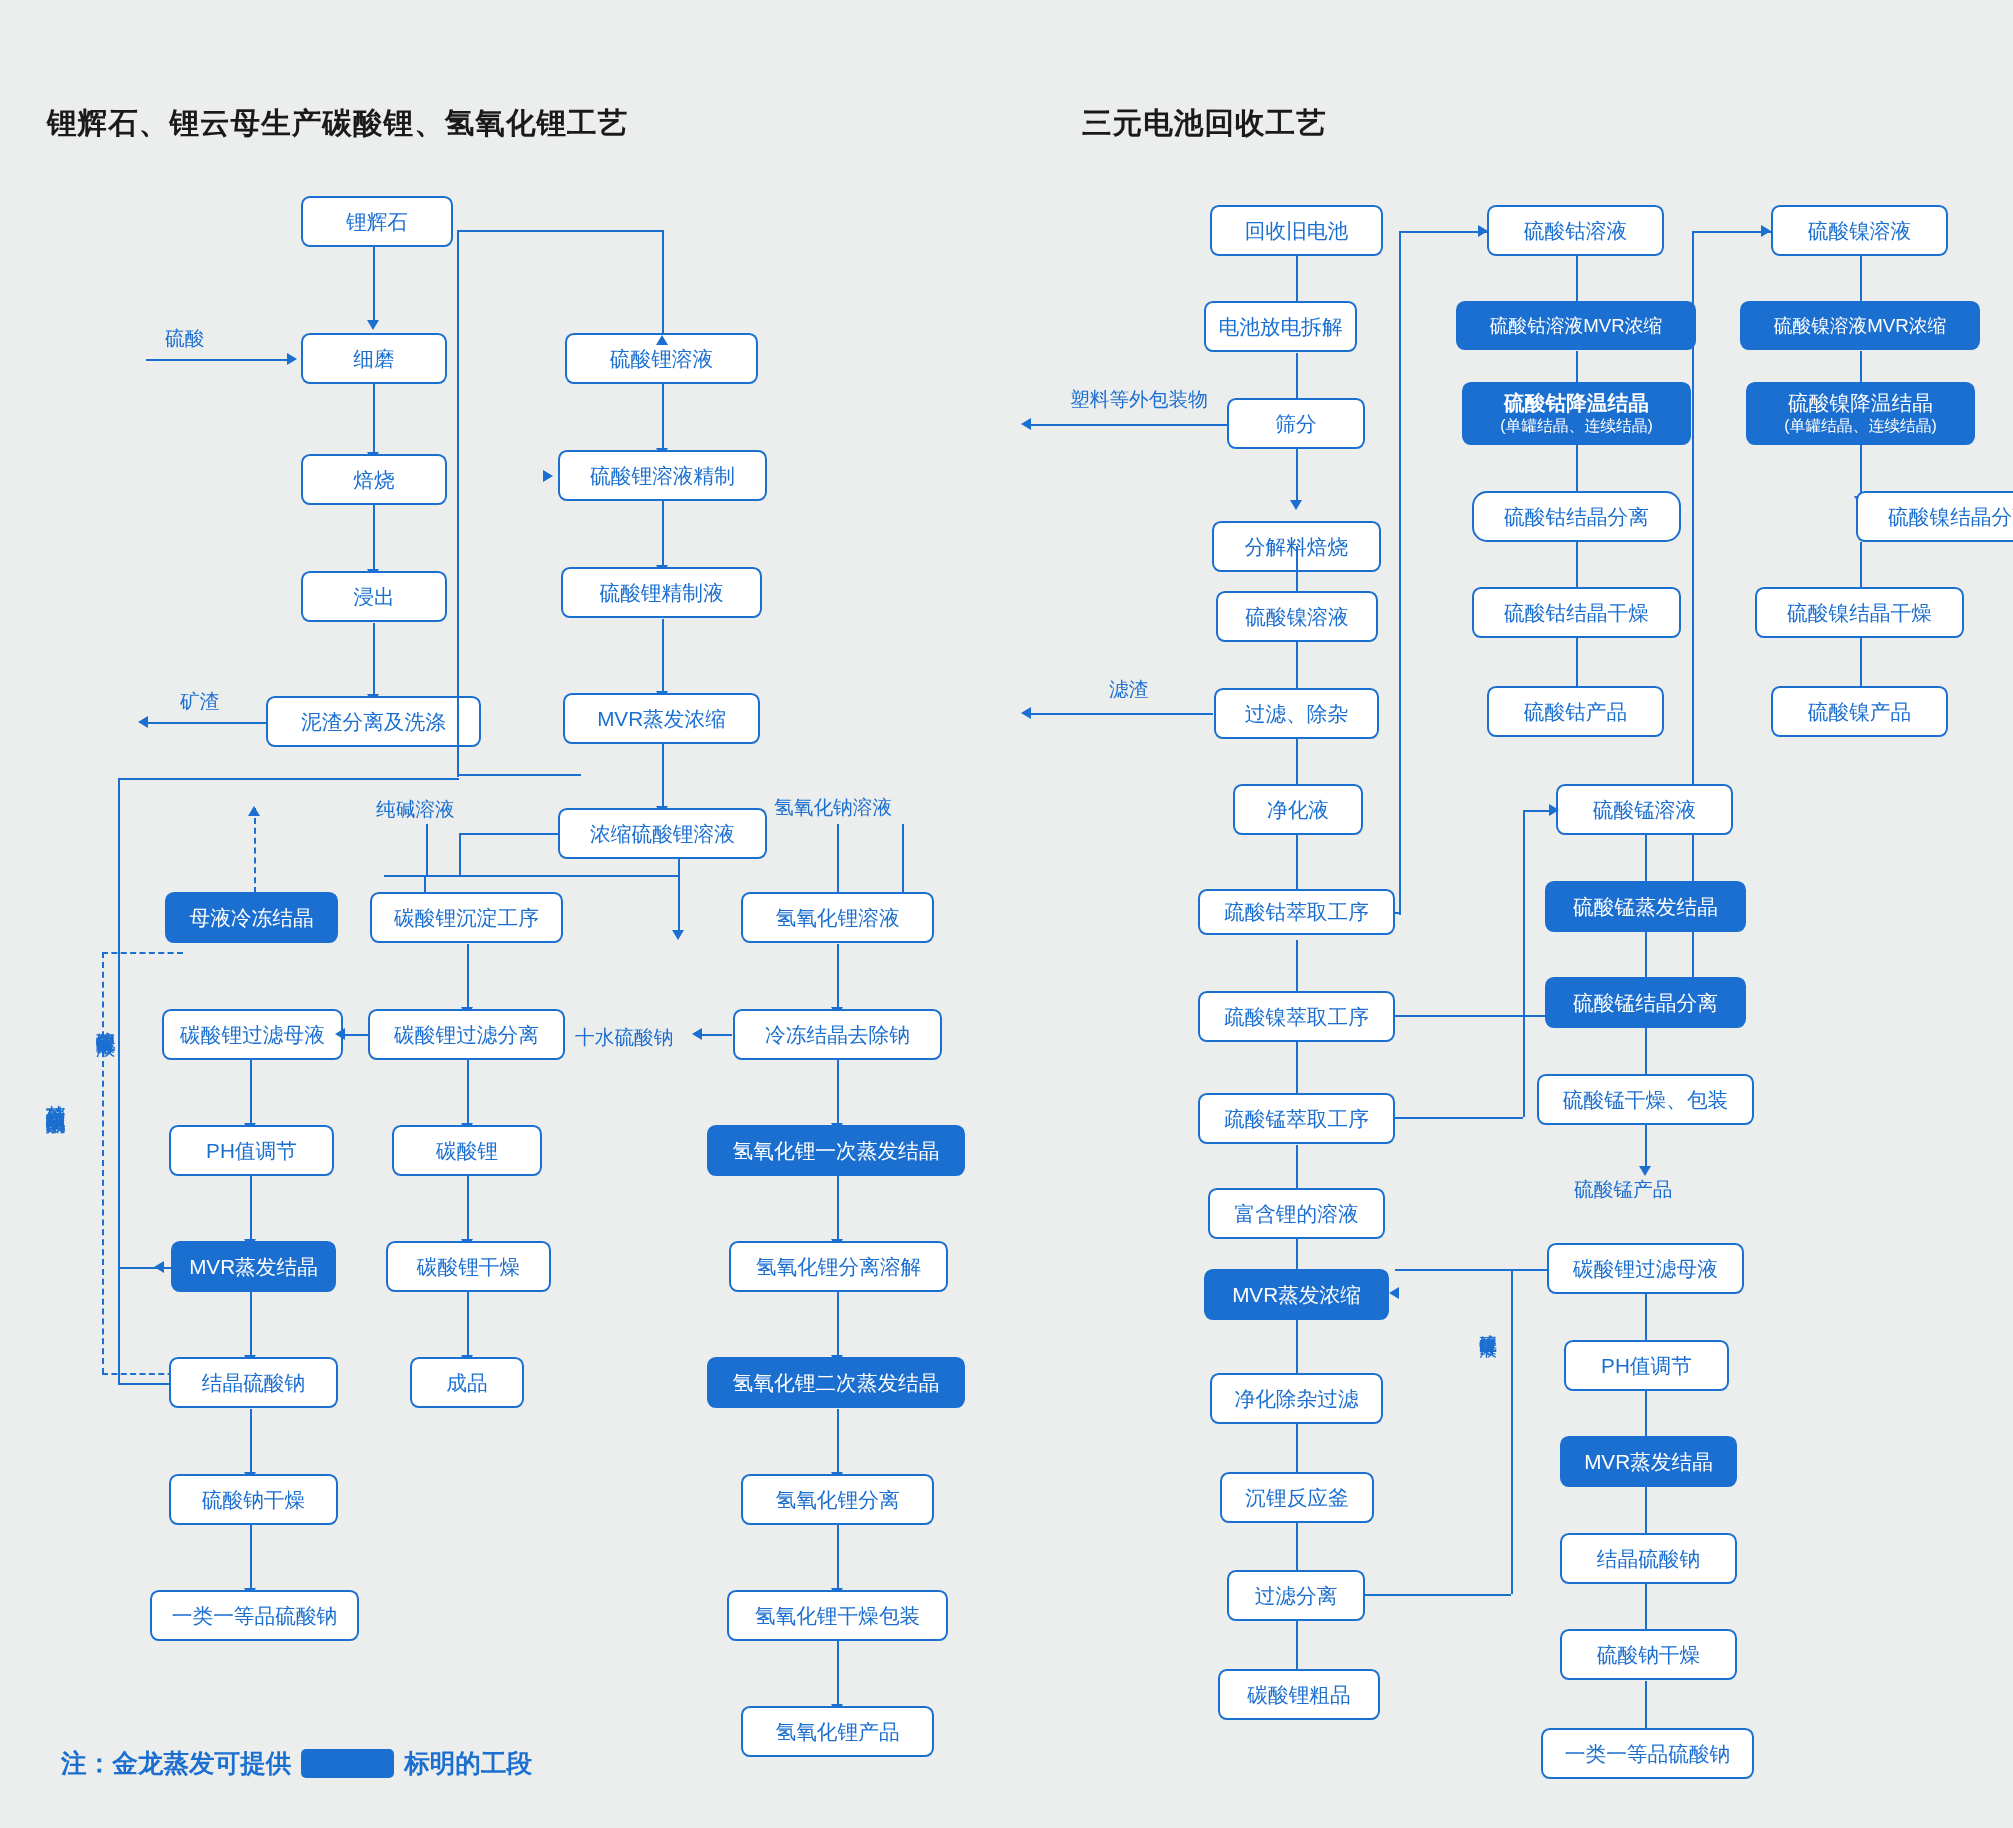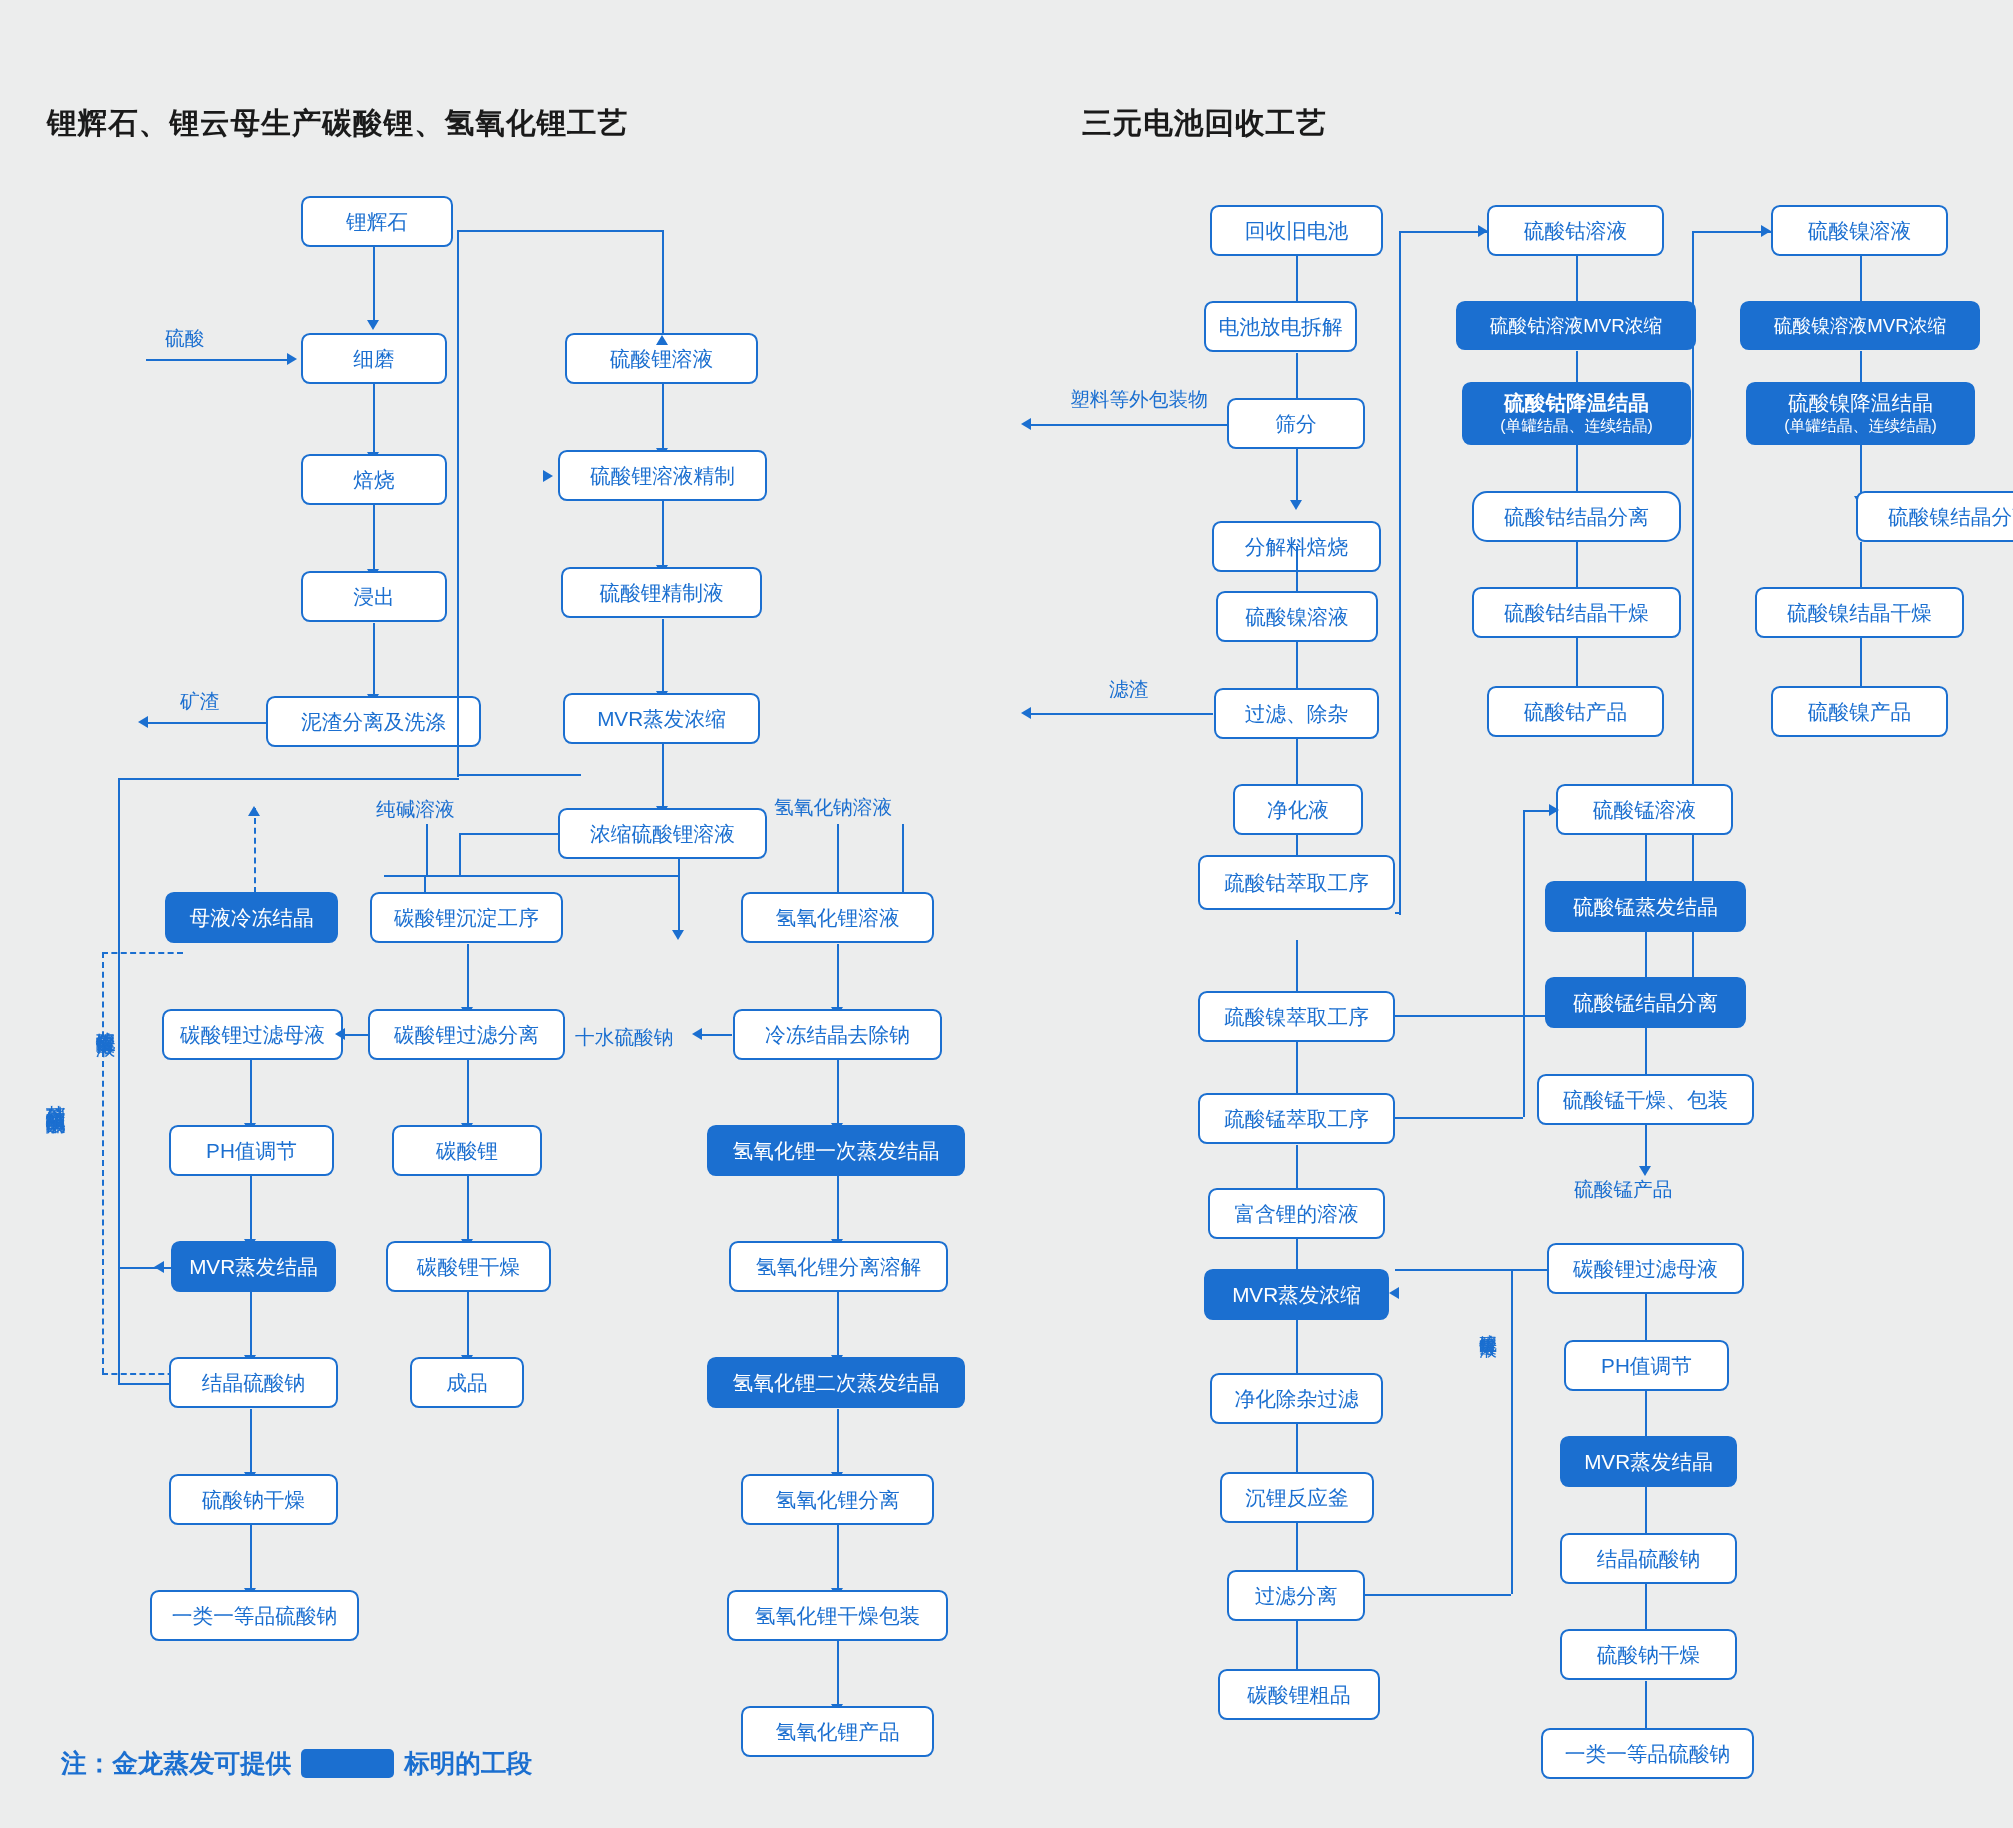--- a/index.html
+++ b/index.html
@@ -290,21 +290,21 @@
   <div class="lbl" style="left:1109px;top:676px;font-family:Liberation Serif, serif;">滤渣</div>
   <div class="ln h" style="left:1030px;top:713px;width:183px;"></div>
   <div class="ar left" style="left:1021px;top:707px;"></div>
 
   <div class="ln v" style="left:1296px;top:739px;height:53px;"></div>
   <div class="ar down" style="left:1290px;top:790px;"></div>
   <div class="node" style="left:1233px;top:784px;width:130px;height:51px;">净化液</div>
 
   <div class="ln v" style="left:1296px;top:835px;height:61px;"></div>
   <div class="ar down" style="left:1290px;top:894px;"></div>
-  <div class="node" style="left:1198px;top:855px;width:197px;height:55px;">疏酸钴萃取工序</div>
+  <div class="node" style="left:1198px;top:889px;width:197px;height:46px;">疏酸钴萃取工序</div>
 
   <div class="ln v" style="left:1296px;top:940px;height:59px;"></div>
   <div class="ar down" style="left:1290px;top:997px;"></div>
   <div class="node" style="left:1198px;top:991px;width:197px;height:51px;">疏酸镍萃取工序</div>
 
   <div class="ln v" style="left:1296px;top:1042px;height:59px;"></div>
   <div class="ar down" style="left:1290px;top:1099px;"></div>
   <div class="node" style="left:1198px;top:1093px;width:197px;height:51px;">疏酸锰萃取工序</div>
 
   <div class="ln v" style="left:1296px;top:1145px;height:63px;"></div>

